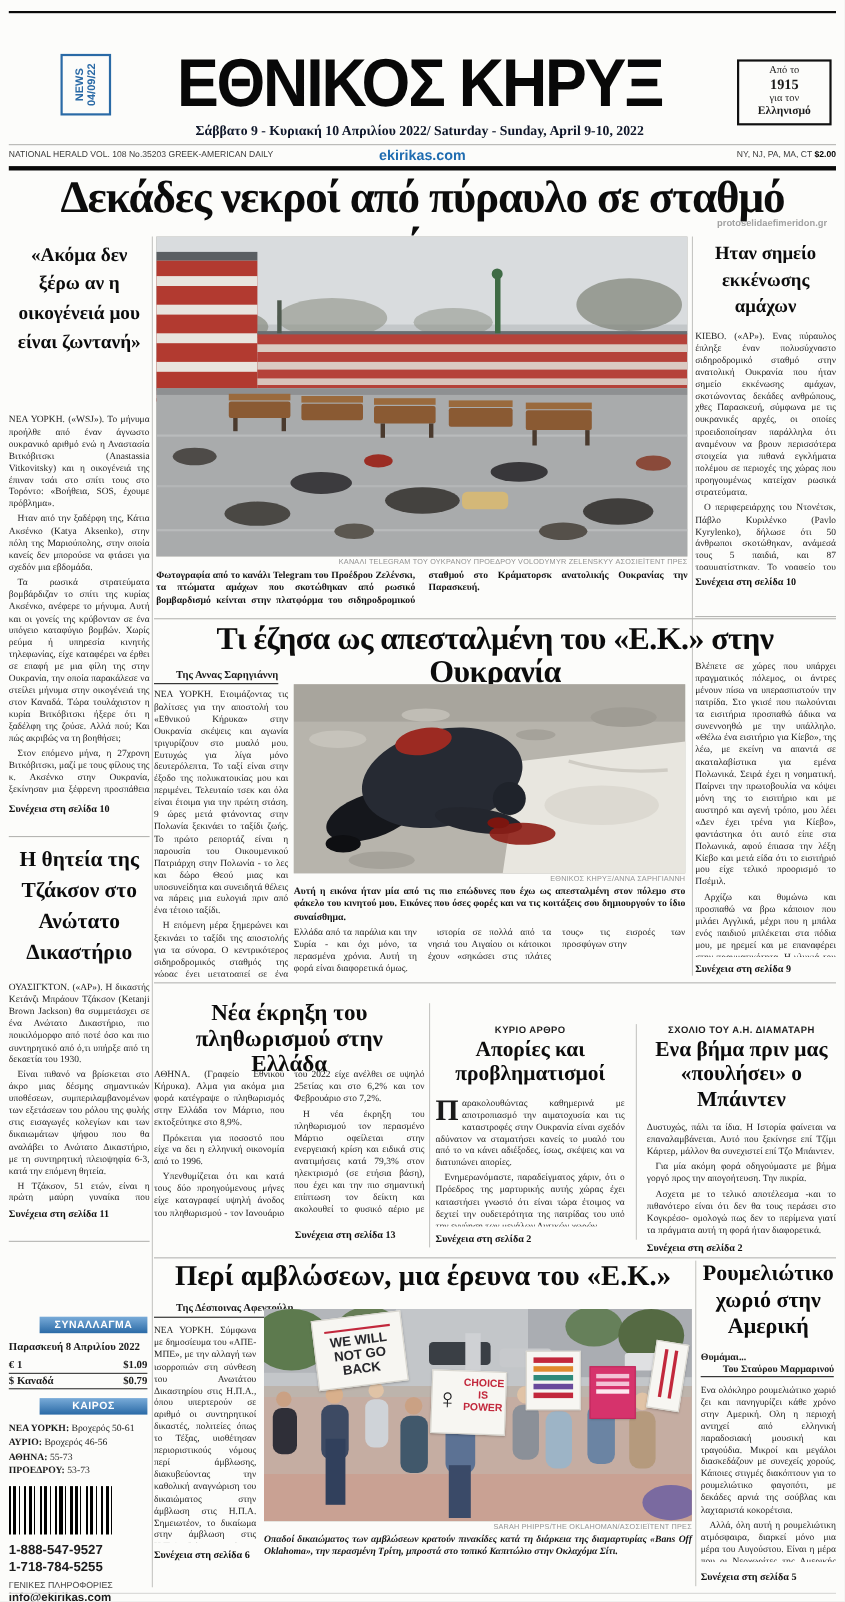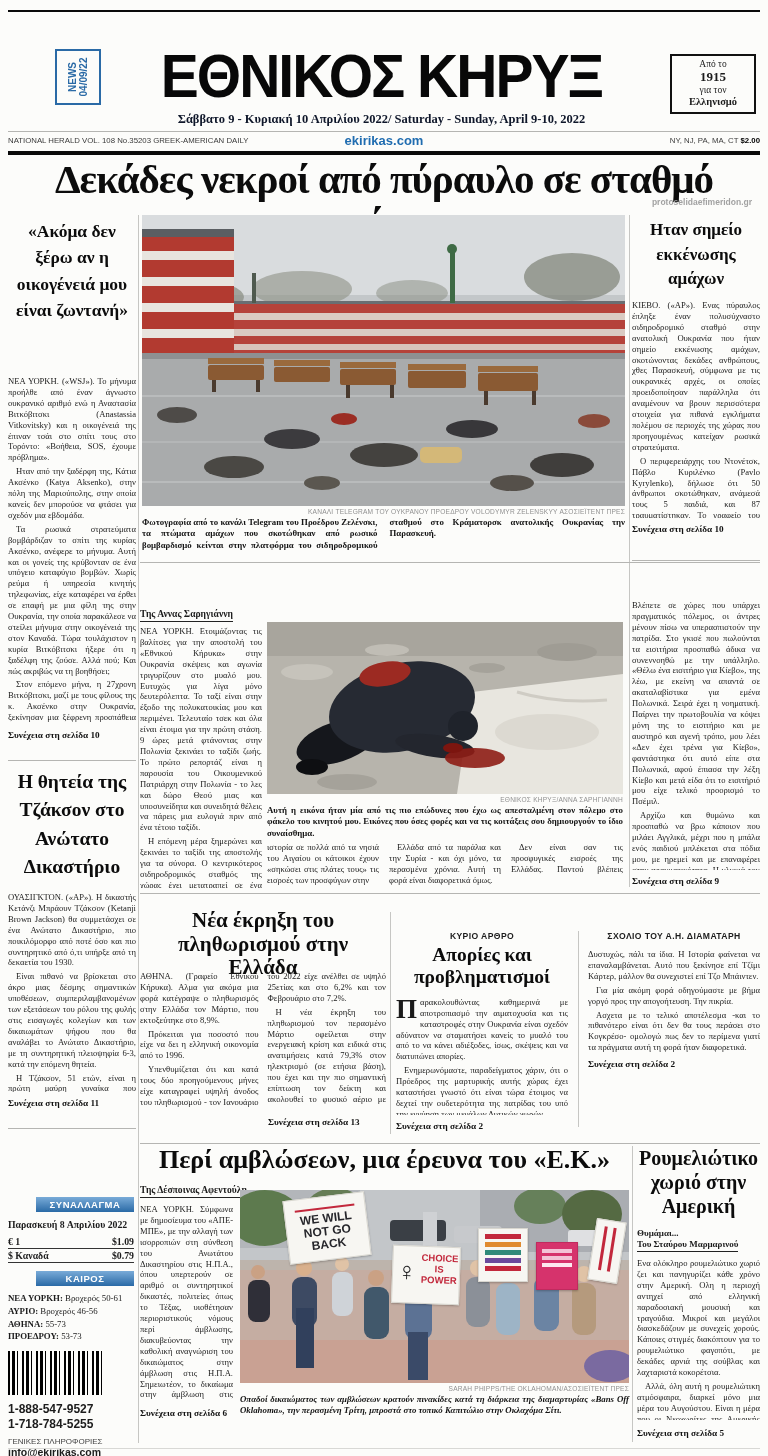--- a/index.html
+++ b/index.html
@@ -6,21 +6,21 @@
   html,body { background:#e8e8e6; }
   .page { position:relative; width:768px; height:1456px; margin:0 auto; background:#fcfcfa; overflow:hidden;
           font-family:"Liberation Serif","DejaVu Serif",serif; color:#1c1c1c; }
   .abs { position:absolute; }
   .sans { font-family:"Liberation Sans","DejaVu Sans",sans-serif; }
   .hl { font-weight:bold; color:#0c0c0c; text-align:center; line-height:1.25; }
   .body-text { font-size:8.6px; line-height:1.27; text-align:justify; color:#1b1b1b; overflow:hidden; }
   .body-text p { margin-bottom:3px; text-indent:8px; }
   .body-text p:first-child { text-indent:0; }
   .cont { font-weight:bold; font-size:9.2px; color:#111; }
-  .byline { font-weight:bold; font-size:9.6px; border-bottom:1px solid #222; padding-bottom:2px; display:inline-block; }
+  .byline { font-weight:bold; font-size:9.6px; border-bottom:1px solid #222; padding-bottom:2px; display:inline-block;padding-left:20px; }
   .kicker { font-family:"Liberation Sans","DejaVu Sans",sans-serif; font-weight:bold; font-size:8.6px; text-align:center; letter-spacing:.4px; }
   .credit { font-family:"Liberation Sans","DejaVu Sans",sans-serif; font-size:6.6px; color:#909090; text-align:right; letter-spacing:.2px; }
   .caption { font-size:8.8px; font-weight:bold; line-height:1.3; text-align:justify; color:#141414; }
   .rule-h { position:absolute; background:#b5b5b2; height:1px; }
   .rule-v { position:absolute; background:#c6c6c3; width:1px; }
   .black-rule { position:absolute; background:#0a0a0a; }
   .blue-bar { background:linear-gradient(#79aBD8,#2a6aa6); color:#fff; text-align:center; font-weight:bold;
               font-size:9.5px; line-height:15px; font-family:"Liberation Sans","DejaVu Sans",sans-serif; letter-spacing:.5px;margin-left:28px; }
   .dropcap { float:left; font-size:27px; line-height:23px; font-weight:bold; margin:1px 3px 0 0; }
   .photo { position:absolute; overflow:hidden; background:#b8b8b4; }
@@ -154,20 +154,21 @@
       <p class="lede-first">ΚΙΕΒΟ. («ΑΡ»). Ενας πύραυλος έπληξε έναν πολυσύχναστο σιδηροδρομικό σταθμό στην ανατολική Ουκρανία που ήταν σημείο εκκένωσης αμάχων, σκοτώνοντας δεκάδες ανθρώπους, χθες Παρασκευή, σύμφωνα με τις ουκρανικές αρχές, οι οποίες προειδοποίησαν παράλληλα ότι αναμένουν να βρουν περισσότερα στοιχεία για πιθανά εγκλήματα πολέμου σε περιοχές της χώρας που προηγουμένως κατείχαν ρωσικά στρατεύματα.</p>
       <p>Ο περιφερειάρχης του Ντονέτσκ, Πάβλο Κυριλένκο (Pavlo Kyrylenko), δήλωσε ότι 50 άνθρωποι σκοτώθηκαν, ανάμεσά τους 5 παιδιά, και 87 τραυματίστηκαν. Το γραφείο του γενικού εισαγγελέα της Ουκρανίας είπε ότι περίπου 4.000 άμαχοι βρίσκονταν μέσα και γύρω από τον σταθμό, οι περισσότεροι από τους οποίους γυναίκες και παιδιά άκουσαν τις εκκλήσεις να εγκαταλείψουν την περιοχή προτού η Ρωσία ξεκινήσει μια</p>
     </div>
     <div class="cont" style="position:absolute;top:306px;">Συνέχεια στη σελίδα 10</div>
   </div>
   <div class="rule-h" style="left:632px;top:560px;width:128px;"></div>
 
   <div class="rule-h" style="left:140px;top:562px;width:620px;"></div>
 
   <div class="abs" style="left:140px;top:566px;width:620px;height:327px;">
+    <div class="hl" style="font-size:29px;line-height:1.05;letter-spacing:-0.5px;">Τι έζησα ως απεσταλμένη του «Ε.Κ.» στην Ουκρανία</div>
     <div class="byline" style="position:absolute;left:0;top:42px;">Της Αννας Σαρηγιάννη</div>
     <div class="body-text" style="position:absolute;left:0;top:60px;width:122px;height:262px;">
       <p>ΝΕΑ ΥΟΡΚΗ. Ετοιμάζοντας τις βαλίτσες για την αποστολή του «Εθνικού Κήρυκα» στην Ουκρανία σκέψεις και αγωνία τριγυρίζουν στο μυαλό μου. Ευτυχώς για λίγα μόνο δευτερόλεπτα. Το ταξί είναι στην έξοδο της πολυκατοικίας μου και περιμένει. Τελευταίο τσεκ και όλα είναι έτοιμα για την πρώτη στάση. 9 ώρες μετά φτάνοντας στην Πολωνία ξεκινάει το ταξίδι ζωής. Το πρώτο ρεπορτάζ είναι η παρουσία του Οικουμενικού Πατριάρχη στην Πολωνία - το λες και δώρο Θεού μιας και υποσυνείδητα και συνειδητά θέλεις να πάρεις μια ευλογιά πριν από ένα τέτοιο ταξίδι.</p>
       <p>Η επόμενη μέρα ξημερώνει και ξεκινάει το ταξίδι της αποστολής για τα σύνορα. Ο κεντρικότερος σιδηροδρομικός σταθμός της χώρας έχει μετατραπεί σε ένα τεράστιο χώρο υποδοχής προσφύγων. Οι σκέψεις στο μυαλό μου γίνονται πιο έντονες. Αναμνήσεις ξυπνούν και τώρα ποια η γράφουσα είναι πεπεισμένη για το τι θα αντικρίσει, ούσα Δωδεκανήσια. Για την</p>
     </div>
 
     <div class="photo" style="left:127px;top:56px;width:356px;height:172px;">
       <svg width="356" height="172" viewBox="0 0 356 172">
         <rect width="356" height="172" fill="#b7b4ac"></rect>
         <rect width="356" height="34" fill="#a8a59d"></rect>
@@ -185,22 +186,22 @@
         <ellipse cx="118" cy="52" rx="26" ry="12" transform="rotate(-10 118 52)" fill="#9c2a22"></ellipse>
         <circle cx="196" cy="104" r="15" fill="#1f232b"></circle>
         <ellipse cx="168" cy="124" rx="40" ry="11" transform="rotate(8 168 124)" fill="#23262e"></ellipse>
         <ellipse cx="208" cy="136" rx="30" ry="10" fill="#8e1d15" opacity=".9"></ellipse>
         <ellipse cx="186" cy="126" rx="10" ry="5" fill="#7c150f"></ellipse>
       </svg>
     </div>
     <div class="credit" style="position:absolute;left:127px;top:230px;width:356px;">ΕΘΝΙΚΟΣ ΚΗΡΥΞ/ΑΝΝΑ ΣΑΡΗΓΙΑΝΝΗ</div>
     <div class="caption" style="position:absolute;left:127px;top:239px;width:356px;height:28px;">Αυτή η εικόνα ήταν μία από τις πιο επώδυνες που έχω ως απεσταλμένη στον πόλεμο στο φάκελο του κινητού μου. Εικόνες που όσες φορές και να τις κοιτάξεις σου δημιουργούν το ίδιο συναίσθημα.</div>
     <div class="body-text" style="position:absolute;left:127px;top:276px;width:356px;height:46px;column-count:3;column-gap:10px;">
+      <p>Ελλάδα από τα παράλια και την Συρία - και όχι μόνο, τα περασμένα χρόνια. Αυτή τη φορά είναι διαφορετικά όμως.</p>
       <p>ιστορία σε πολλά από τα νησιά του Αιγαίου οι κάτοικοι έχουν «σηκώσει στις πλάτες τους» τις εισροές των προσφύγων στην</p>
-      <p>Ελλάδα από τα παράλια και την Συρία - και όχι μόνο, τα περασμένα χρόνια. Αυτή τη φορά είναι διαφορετικά όμως.</p>
       <p>Δεν είναι σαν τις προσφυγικές εισροές της Ελλάδας. Παντού βλέπεις γυναίκες και παιδιά. Αντρα ούτε για δείγμα...</p>
     </div>
 
     <div class="body-text" style="position:absolute;left:492px;top:34px;width:128px;height:270px;">
       <p>Βλέπετε σε χώρες που υπάρχει πραγματικός πόλεμος, οι άντρες μένουν πίσω να υπερασπιστούν την πατρίδα. Στο γκισέ που πωλούνται τα εισιτήρια προσπαθώ άδικα να συνεννοηθώ με την υπάλληλο. «Θέλω ένα εισιτήριο για Κίεβο», της λέω, με εκείνη να απαντά σε ακαταλαβίστικα για εμένα Πολωνικά. Σειρά έχει η νοηματική. Παίρνει την πρωτοβουλία να κόψει μόνη της το εισιτήριο και με αυστηρό και αγενή τρόπο, μου λέει «Δεν έχει τρένα για Κίεβο», φαντάστηκα ότι αυτό είπε στα Πολωνικά, αφού έπιασα την λέξη Κίεβο και μετά είδα ότι το εισιτήριό μου είχε τελικό προορισμό το Πσέμιλ.</p>
       <p>Αρχίζω και θυμώνω και προσπαθώ να βρω κάποιον που μιλάει Αγγλικά, μέχρι που η μπάλα ενός παιδιού μπλέκεται στα πόδια μου, με ηρεμεί και με επαναφέρει στην πραγματικότητα. Η γλυκιά του φατσούλα, τα αθώα του μάτια και το ήρεμό του βλέμμα, με έβαλε σε σκέψεις ξανά. «Αννα έχει χάσει τα πάντα και η ελπίδα είναι ζωγρα-</p>
     </div>
     <div class="cont" style="position:absolute;left:492px;top:310px;">Συνέχεια στη σελίδα 9</div>
   </div>
 
@@ -239,20 +240,21 @@
       <div class="hl" style="font-size:19.5px;font-weight:600;line-height:1.15;margin-top:3px;">Απορίες και προβληματισμοί</div>
       <div class="body-text" style="margin-top:8px;height:118px;">
         <p><span class="dropcap">Π</span><span>αρακολουθώντας καθημερινά με αποτροπιασμό την αιματοχυσία και τις καταστροφές στην Ουκρανία είναι σχεδόν αδύνατον να σταματήσει κανείς το μυαλό του από το να κάνει αδιέξοδες, ίσως, σκέψεις και να διατυπώνει απορίες.</span></p>
         <p>Ενημερωνόμαστε, παραδείγματος χάριν, ότι ο Πρόεδρος της μαρτυρικής αυτής χώρας έχει καταστήσει γνωστό ότι είναι τώρα έτοιμος να δεχτεί την ουδετερότητα της πατρίδας του υπό την εγγύηση των μεγάλων Δυτικών χωρών.</p>
       </div>
       <div class="cont" style="margin-top:6px;">Συνέχεια στη σελίδα 2</div>
     </div>
 
     <div class="abs" style="left:192px;top:26px;width:172px;">
       <div class="kicker">ΣΧΟΛΙΟ ΤΟΥ Α.Η. ΔΙΑΜΑΤΑΡΗ</div>
+      <div class="hl" style="font-size:19.5px;font-weight:600;line-height:1.15;margin-top:3px;">Ενα βήμα πριν μας «πουλήσει» ο Μπάιντεν</div>
       <div class="body-text" style="margin-top:8px;height:104px;">
         <p>Δυστυχώς, πάλι τα ίδια. Η Ιστορία φαίνεται να επαναλαμβάνεται. Αυτό που ξεκίνησε επί Τζίμι Κάρτερ, μάλλον θα συνεχιστεί επί Τζο Μπάιντεν.</p>
         <p>Για μία ακόμη φορά οδηγούμαστε με βήμα γοργό προς την απογοήτευση. Την πικρία.</p>
         <p>Ασχετα με το τελικό αποτέλεσμα -και το πιθανότερο είναι ότι δεν θα τους περάσει στο Κογκρέσο- ομολογώ πως δεν το περίμενα γιατί τα πράγματα αυτή τη φορά ήταν διαφορετικά.</p>
 
       </div>
       <div class="cont" style="margin-top:6px;">Συνέχεια στη σελίδα 2</div>
     </div>
   </div>
 

